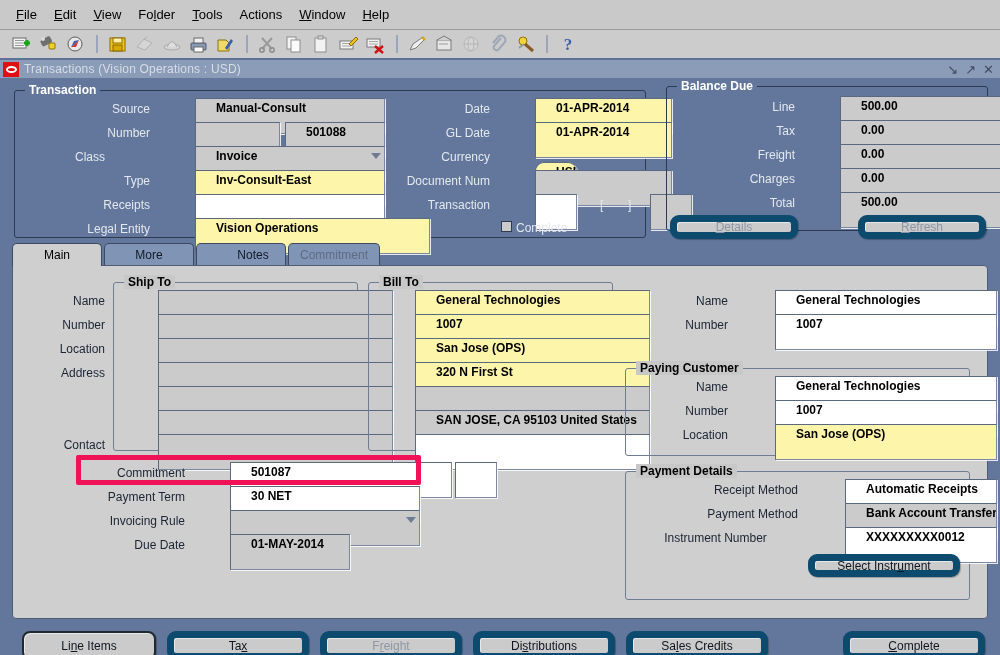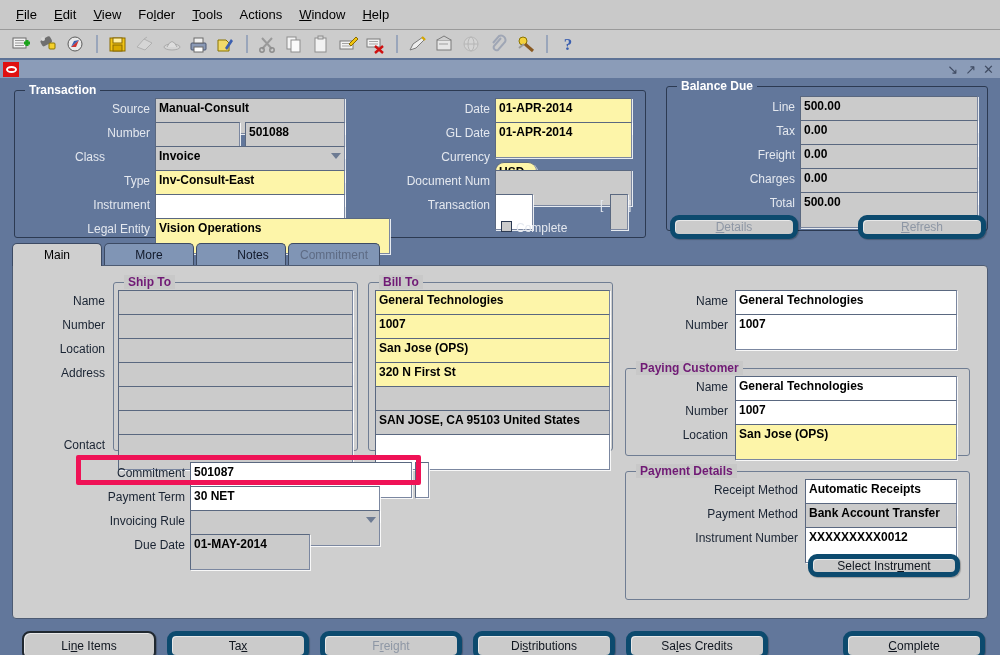--- a/index.html
+++ b/index.html
@@ -78,58 +78,59 @@
     position: absolute; left: 0; top: 7px; right: 0; bottom: 0;
     border: 1px solid #2c3a52;
     border-top-color: #2c3a52;
     border-radius: 3px;
   }
   .grp > .grp-title {
     position: absolute; left: 11px; top: 0; padding: 0 4px;
     background: #62779b; color: #ffffff; font-size: 12px; font-weight: bold;
     z-index: 2; white-space: nowrap;
   }
-  .grp.light > .grp-title { background: #c8c8c8; color: #701a75; }
+  .grp.light > .grp-title { background: #c8c8c8; color: #000000; }
   .grp.light > .grp-frame { border-color: #6f7d93; }
 
   
   .lbl {
     position: absolute; font-size: 12px; color: #e4e8ef;
     text-align: right; white-space: nowrap; line-height: 19px;
   }
   .lbl.dark { color: #1a2433; }
 
   .fld {
     position: absolute; height: 36px;
     border: 1px solid #7b87a0;
     border-top-color: #5a6880; border-left-color: #5a6880;
     background: #ffffff;
     font-size: 12px; font-weight: bold; color: #000;
-    line-height: 18px; padding: 0 3px;
+    line-height: 18px; padding: 0 20px;
     overflow: hidden; white-space: nowrap;
     box-shadow: 1px 1px 0 rgba(255,255,255,0.85);
+    margin-left: 40px;
   }
   .fld.yellow { background: #fdf5a9; }
   .fld.gray { background: #cbcbcb; }
   .fld.empty-gray { background: #cbcbcb; }
 
   
   .fld.drop { padding-right: 18px; }
   .fld.drop .arrow {
     position: absolute; right: 3px; top: 6px;
     width: 0; height: 0;
     border-left: 5px solid transparent; border-right: 5px solid transparent;
     border-top: 6px solid #6d7b93;
   }
 
   
   .btn {
     position: absolute;
     background: #cbcbcb;
-    border: 5px solid #0c4a6e;
+    border: 7px solid #0c4a6e;
     border-radius: 9px;
     font-size: 12px; color: #10161f;
     display: flex; align-items: center; justify-content: center;
     box-shadow: inset 1px 1px 0 #e8e8e8, 1px 1px 1px rgba(0,0,0,0.25);
     cursor: default; white-space: nowrap;
   }
   .btn.disabled { color: #8e97a5; }
   .btn.focused { border: 2px solid #202830; border-radius: 8px; }
   .btn u { text-decoration: underline; }
 
@@ -319,39 +320,40 @@
       <svg width="22" height="20" viewBox="0 0 22 20">
           <text x="11" y="16" font-size="17" font-weight="bold" fill="#3b5fb0" text-anchor="middle" font-family="Liberation Serif, serif">?</text>
         </svg>
     </div>
   </div>
 
   <div class="winbar">
     <div class="win-oracle">
         <div class="ring"></div>
       </div>
+    <div class="win-title">Transactions (Vision Operations : USD)</div>
     <div class="win-controls">
       <div class="wc">↘</div>
       <div class="wc">↗</div>
       <div class="wc">✕</div>
     </div>
   </div>
 
   <div class="canvas">
 
     <div class="grp" style="left:14px; top:5px; width:632px; height:155px;">
       <div class="grp-frame"></div>
       <div class="grp-title">Transaction</div>
     </div>
 
     <div class="lbl" style="left:30px; top:22px; width:120px;">Source</div>
     <div class="lbl" style="left:30px; top:46px; width:120px;">Number</div>
     <div class="lbl" style="left:30px; top:70px; width:120px;text-align:center;">Class</div>
     <div class="lbl" style="left:30px; top:94px; width:120px;">Type</div>
-    <div class="lbl" style="left:20px; top:118px; width:130px;">Instrument</div>
+    <div class="lbl" style="left:20px; top:118px; width:130px;">Receipts</div>
     <div class="lbl" style="left:10px; top:142px; width:140px;">Legal Entity</div>
 
     <div class="fld gray" style="left:155px; top:20px; width:190px;">Manual-Consult</div>
     <div class="fld empty-gray" style="left:155px; top:44px; width:85px;"></div>
     <div class="fld gray" style="left:245px; top:44px; width:100px;">501088</div>
     <div class="fld gray drop" style="left:155px; top:68px; width:190px;"><span>Invoice</span><span class="arrow"></span></div>
     <div class="fld yellow" style="left:155px; top:92px; width:190px;">Inv-Consult-East</div>
     <div class="fld" style="left:155px; top:116px; width:190px;"></div>
     <div class="fld yellow" style="left:155px; top:140px; width:235px;">Vision Operations</div>
 
@@ -474,21 +476,21 @@
       <div class="fld gray" style="left:177px; top:268px; width:120px;">01-MAY-2014</div>
 
       <div class="redbox" style="left:63px; top:189px; width:345px; height:30px;"></div>
 
       <div class="grp light" style="left:612px; top:198px; width:345px; height:136px;">
         <div class="grp-frame"></div>
         <div class="grp-title">Payment Details</div>
       </div>
       <div class="lbl dark" style="left:620px; top:239px; width:165px;">Payment Method</div>
       <div class="lbl dark" style="left:620px; top:215px; width:165px;">Receipt Method</div>
-      <div class="lbl dark" style="left:620px; top:263px; width:165px;">Instrument Number</div>
+      <div class="lbl dark" style="left:620px; top:263px; width:165px;text-align:center;">Instrument Number</div>
       <div class="fld" style="left:792px; top:213px; width:152px;">Automatic Receipts</div>
       <div class="fld gray" style="left:792px; top:237px; width:152px;">Bank Account Transfer</div>
       <div class="fld" style="left:792px; top:261px; width:152px;">XXXXXXXXX0012</div>
       <div class="btn" style="left:795px; top:288px; width:152px; height:23px;">
           <span>Select Instr<u>u</u>ment</span>
         </div>
 
     </div>
 
     <div class="btnstrip">

